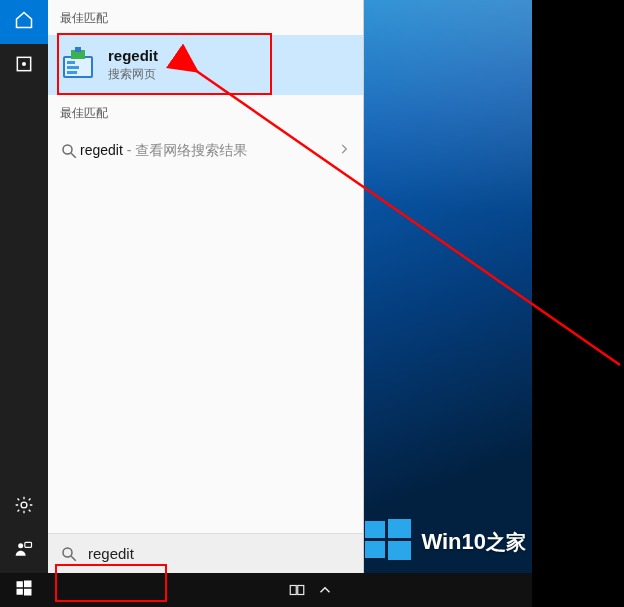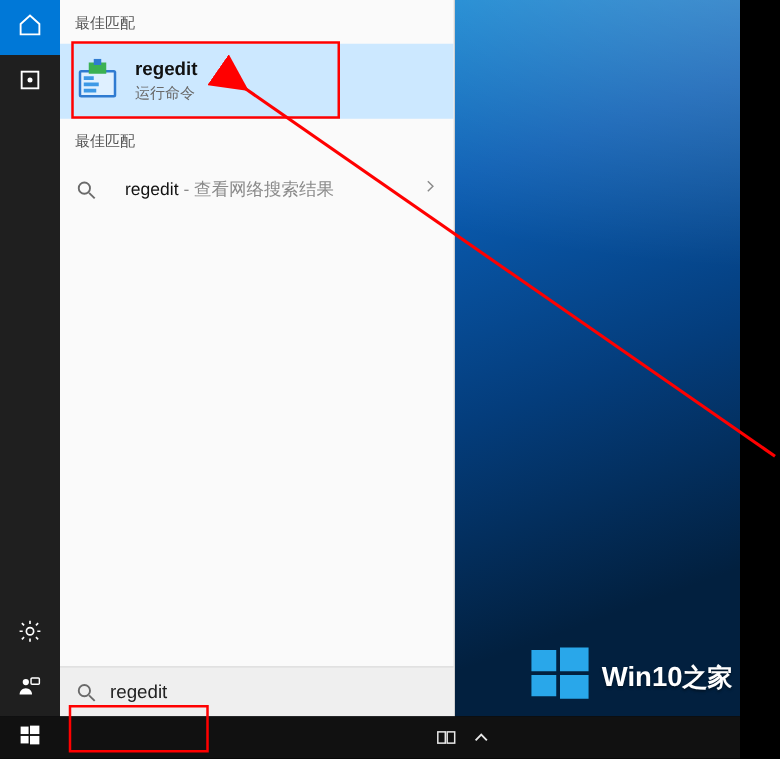--- a/index.html
+++ b/index.html
@@ -1,17 +1,17 @@
 <!DOCTYPE html>
 <html><head>
   <meta charset="utf-8">
   <style>
     * { box-sizing: border-box; margin: 0; padding: 0; }
     html, body { width: 624px; height: 607px; overflow: hidden; font-family: "Segoe UI", "Microsoft YaHei", sans-serif; background: #000; }
-    .stage { position: relative; width: 592px; height: 607px; text-decoration: underline; }
+    .stage { position: relative; width: 532px; height: 607px; text-decoration: underline; }
 
     
     .desktop {
       position: absolute; left: 0; top: 0; right: 0; bottom: 34px;
       background:
         radial-gradient(1200px 600px at 110% -20%, rgba(255,255,255,0.35), rgba(255,255,255,0) 55%),
         linear-gradient(160deg, #009be6 0%, #0a5db3 35%, #043d7c 60%, #02203f 85%);
     }
 
     
@@ -58,21 +58,21 @@
     .best-match .icon {
       width: 36px; height: 36px; display: flex; align-items: center; justify-content: center;
     }
     .best-match .texts { display: flex; flex-direction: column; gap: 2px; }
     .best-match .title { font-size: 15px; color: #111; font-weight: 600; }
     .best-match .subtitle { font-size: 12px; color: #6a6a6a; }
 
     .web-item {
       padding: 12px; display: flex; align-items: center; justify-content: space-between; gap: 10px;
     }
-    .web-item .left { display: flex; align-items: center; gap: 22px; min-width: 0; }
+    .web-item .left { display: flex; align-items: center; gap: 2px; min-width: 0; }
     .web-item .left .texts { white-space: nowrap; overflow: hidden; text-overflow: ellipsis; font-size: 14px; }
     .web-item .term { color: #111; }
     .web-item .hint { color: #8a8a8a; }
     .web-item .chev { color: #8a8a8a; width: 14px; }
     .web-item .si { width: 18px; height: 18px; color: #6a6a6a; }
 
     
     .searchbox {
       height: 40px; background: #efefef; border-top: 1px solid #dcdcdc;
       display: flex; align-items: center; gap: 10px; padding: 0 12px;
@@ -157,21 +157,21 @@
             <rect x="5" y="11" width="26" height="18" fill="#dff0ff"></rect>
             <rect x="11" y="3" width="14" height="9" fill="#3bb152"></rect>
             <rect x="15" y="0" width="6" height="5" fill="#2f7bd1"></rect>
             <rect x="7" y="14" width="8" height="3" fill="#3d99e6"></rect>
             <rect x="7" y="19" width="12" height="3" fill="#3d99e6"></rect>
             <rect x="7" y="24" width="10" height="3" fill="#3d99e6"></rect>
           </svg>
         </span>
         <div class="texts">
           <div class="title">regedit</div>
-          <div class="subtitle">运行命令</div>
+          <div class="subtitle">搜索网页</div>
         </div>
       </div>
 
       <div class="group-header">最佳匹配</div>
 
       <div class="web-item">
         <div class="left">
           <span class="si">
             <svg viewBox="0 0 24 24" fill="none" stroke="currentColor" stroke-width="2">
               <circle cx="10" cy="10" r="6"></circle>

